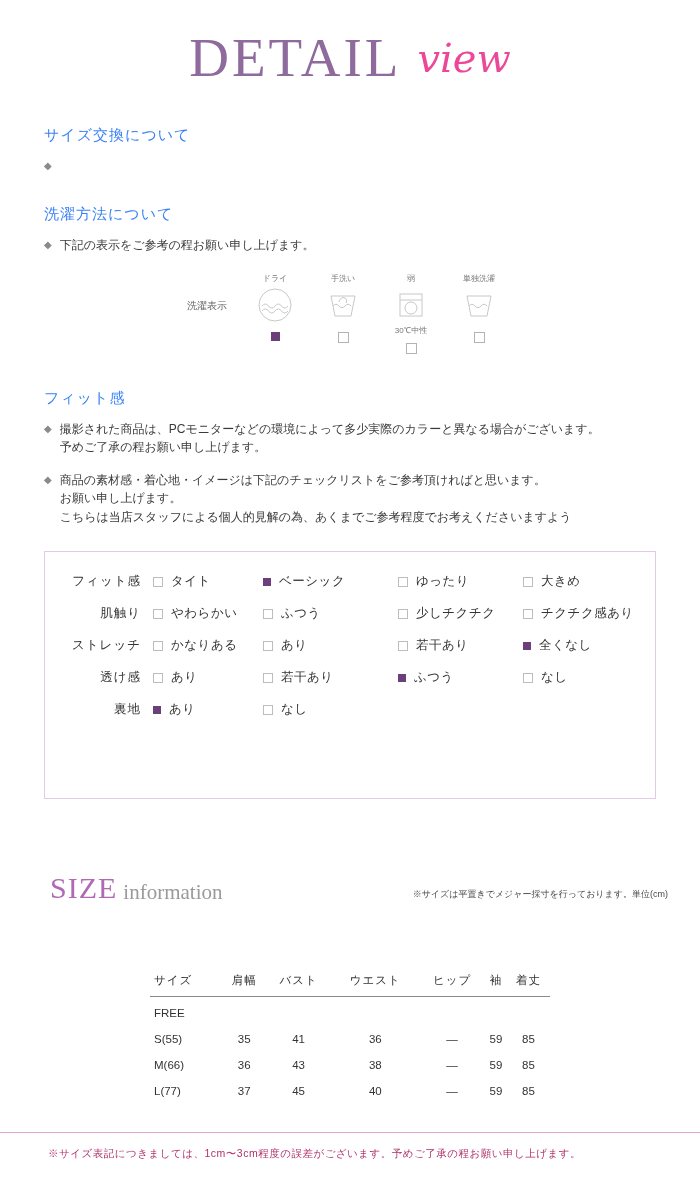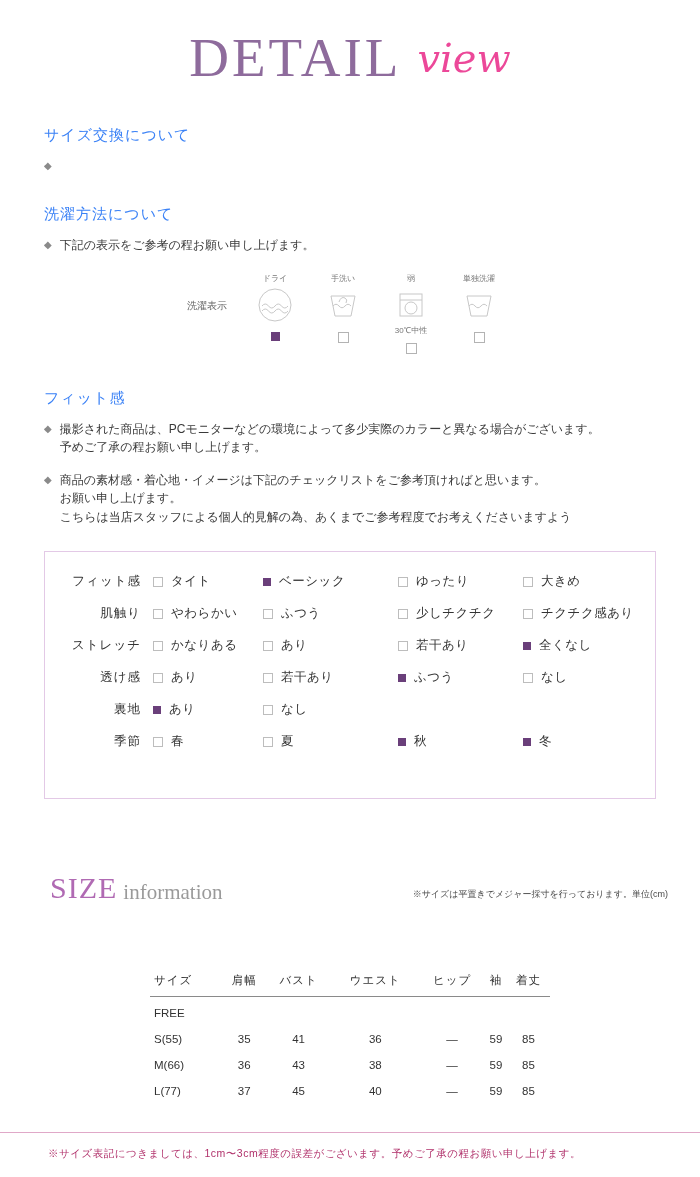--- a/index.html
+++ b/index.html
@@ -402,39 +402,20 @@
     <div class="chk-opt" style="width:110px">
         <span class="mark mark-filled"></span>
         <span class="txt">あり</span>
       </div>
     <div class="chk-opt" style="width:135px">
         <span class="mark mark-empty"></span>
         <span class="txt">なし</span>
       </div>
   </div>
 
-  <div class="chk-row">
-    <div class="chk-label">季節</div>
-    <div class="chk-opt" style="width:110px">
-        <span class="mark mark-empty"></span>
-        <span class="txt">春</span>
-      </div>
-    <div class="chk-opt" style="width:135px">
-        <span class="mark mark-empty"></span>
-        <span class="txt">夏</span>
-      </div>
-    <div class="chk-opt" style="width:125px">
-        <span class="mark mark-filled"></span>
-        <span class="txt">秋</span>
-      </div>
-    <div class="chk-opt">
-        <span class="mark mark-filled"></span>
-        <span class="txt">冬</span>
-      </div>
-  </div>
 
 </div>
 
 <div class="size-header">
   <span class="s-big">SIZE</span>
   <span class="s-small">information</span>
   <span class="size-note">※サイズは平置きでメジャー採寸を行っております。単位(cm)</span>
 </div>
 
 <div class="size-table-wrap">

